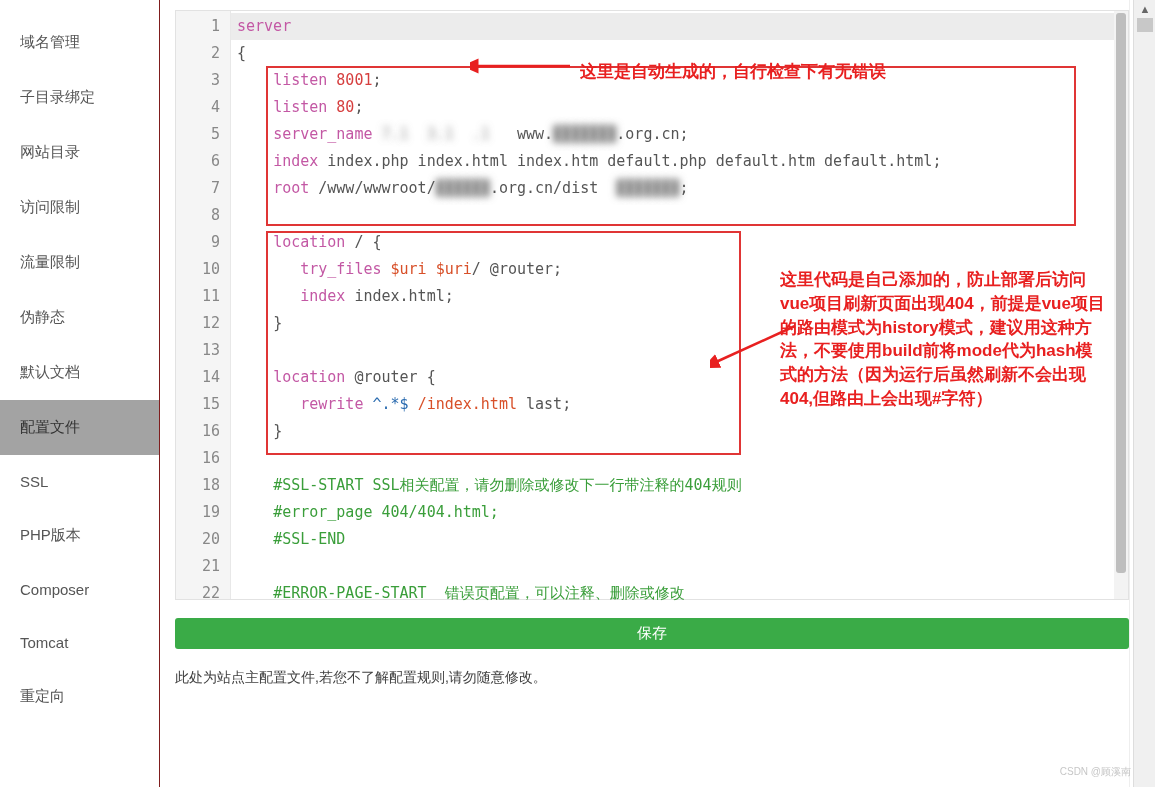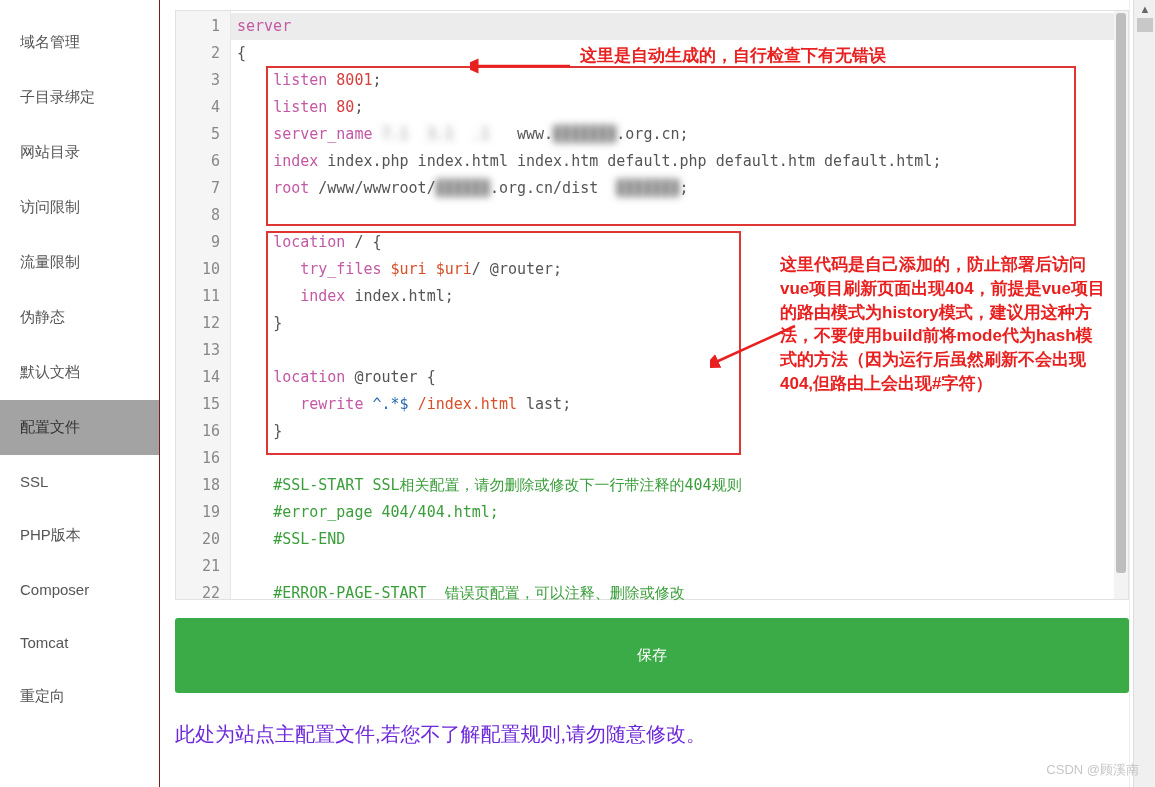--- a/index.html
+++ b/index.html
@@ -115,29 +115,29 @@
     height:560px;
     background:#bebebe;
     border-radius:3px;
   }
   .save-btn {
     display: inline-block;
     background: #3aab47;
     color: #fff;
     border: none;
     border-radius: 3px;
-    padding: 28px 20px;
+    padding: 6px 20px;
     font-size: 15px;
     margin: 18px 0 8px 0;
     cursor: pointer;
   }
   .footer-note {
-    color: #6d28d9;
-    font-size: 20px;
-    margin-top: 20px;
+    color: #404040;
+    font-size: 14px;
+    margin-top: 12px;
   }
   .outer-scroll {
     position: absolute;
     right: 0; top: 0;
     width: 22px;
     height: 787px;
     background: #f0f0f0;
     border-left: 1px solid #ddd;
   }
   .outer-scroll .thumb {
@@ -162,24 +162,24 @@
     font-weight: bold;
     line-height: 1.4;
     pointer-events: none;
   }
   .arrow-svg {
     position: absolute;
     pointer-events: none;
   }
   .watermark {
     position: absolute;
-    right: 16px;
+    right: 24px;
     bottom: 8px;
     color: rgba(160,160,160,0.6);
-    font-size: 13px;
+    font-size: 10px;
     margin-left: 36px;
   }
 </style>
 </head>
 <body>
 
 <div class="wrap">
   <div class="sidebar" id="sidebar">
       <div class="sidebar-item">域名管理</div>
       <div class="sidebar-item">子目录绑定</div>
@@ -256,31 +256,31 @@
     <div class="footer-note">此处为站点主配置文件,若您不了解配置规则,请勿随意修改。</div>
 
     <svg class="arrow-svg" style="left:310px; top:54px;" width="110" height="24">
       <defs>
           <marker id="ah1" markerWidth="8" markerHeight="8" refX="1" refY="3" orient="auto">
             <path d="M0,0 L0,6 L7,3 z" fill="#e82020"></path>
           </marker>
         </defs>
       <line x1="100" y1="12" x2="6" y2="12" stroke="#e82020" stroke-width="2.5" marker-end="url(#ah1)"></line>
     </svg>
-    <div class="anno" style="left:420px; top:44px;">这里是自动生成的，自行检查下有无错误</div>
+    <div class="anno" style="left:420px; top:60px;">这里是自动生成的，自行检查下有无错误</div>
 
     <svg class="arrow-svg" style="left:550px; top:320px;" width="90" height="50">
       <defs>
           <marker id="ah2" markerWidth="8" markerHeight="8" refX="1" refY="3" orient="auto">
             <path d="M0,0 L0,6 L7,3 z" fill="#e82020"></path>
           </marker>
         </defs>
       <line x1="85" y1="6" x2="6" y2="42" stroke="#e82020" stroke-width="2.5" marker-end="url(#ah2)"></line>
     </svg>
-    <div class="anno" style="left:620px; top:253px; width:325px;">这里代码是自己添加的，防止部署后访问vue项目刷新页面出现404，前提是vue项目的路由模式为history模式，建议用这种方法，不要使用build前将mode代为hash模式的方法（因为运行后虽然刷新不会出现404,但路由上会出现#字符）</div>
+    <div class="anno" style="left:620px; top:268px; width:325px;">这里代码是自己添加的，防止部署后访问vue项目刷新页面出现404，前提是vue项目的路由模式为history模式，建议用这种方法，不要使用build前将mode代为hash模式的方法（因为运行后虽然刷新不会出现404,但路由上会出现#字符）</div>
 
   </div>
 </div>
 
 <div class="outer-scroll">
   <div class="arrow up">▲</div>
   <div class="thumb"></div>
 </div>
 
 <div class="watermark">CSDN @顾溪南</div>

